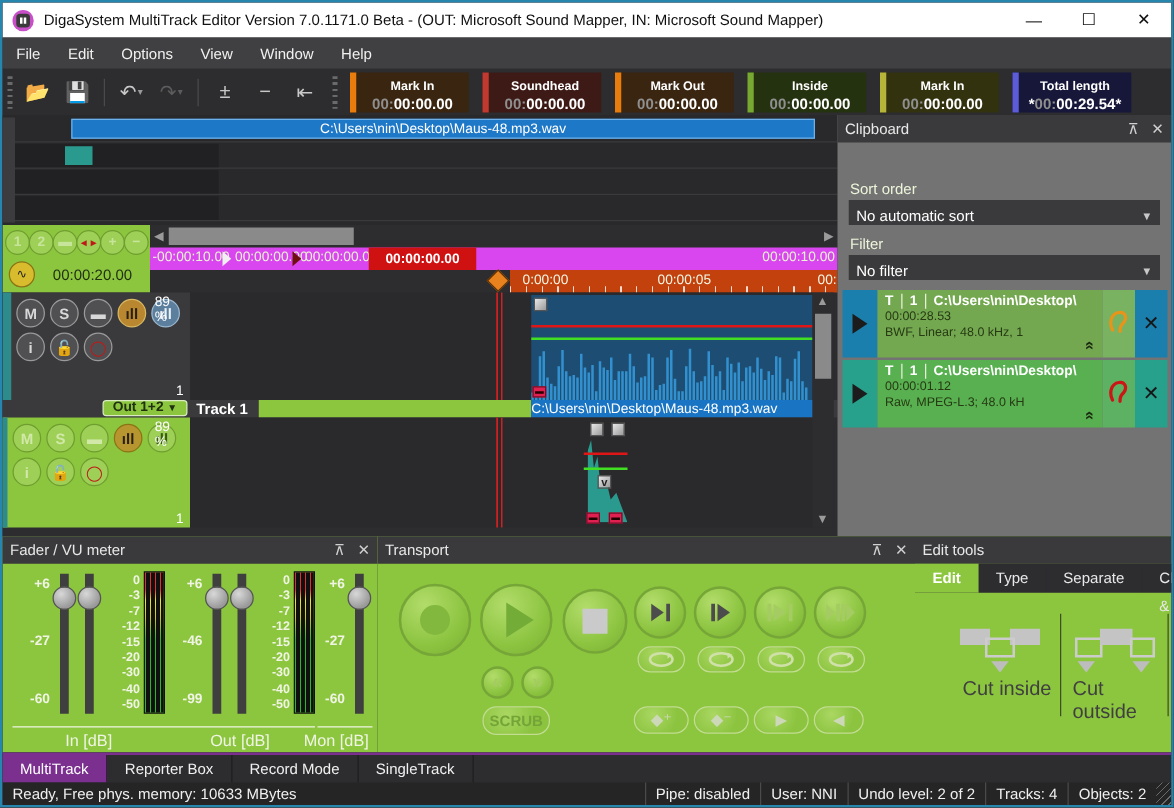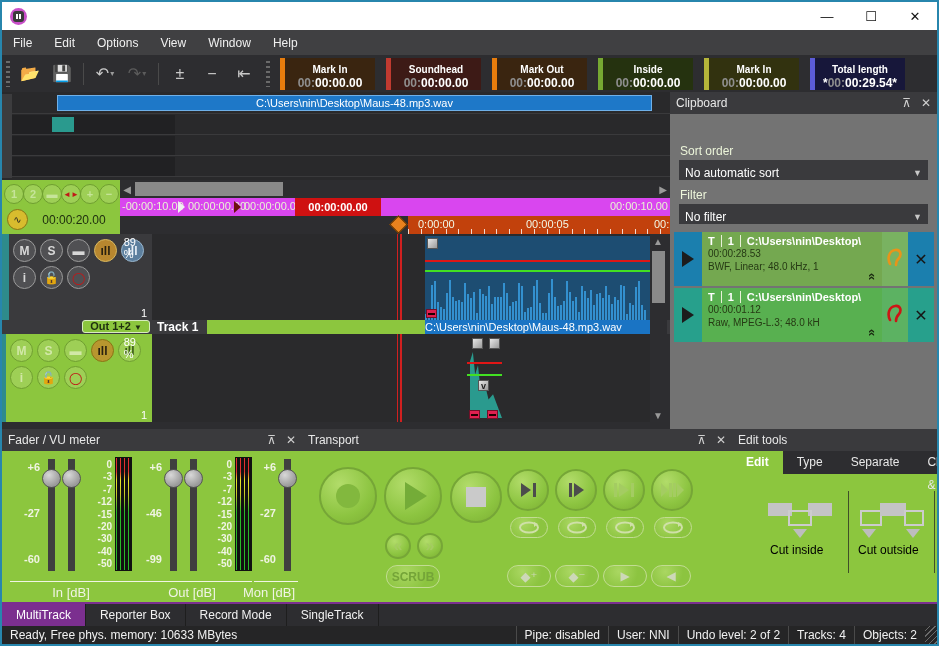--- a/index.html
+++ b/index.html
@@ -122,21 +122,21 @@
   .f-underline{position:absolute;height:1px;background:#f0f4e4}
   
   .big-btn{position:absolute;border-radius:50%;background:radial-gradient(circle at 35% 28%,#b2dc6a,#8cc440 62%,#7cae34);border:2px solid #76a637;display:flex;align-items:center;justify-content:center}
   .pill-btn{position:absolute;border-radius:11px;background:radial-gradient(circle at 35% 28%,#aad762,#8cc440 62%);border:1.5px solid #c2dc92;display:flex;align-items:center;justify-content:center}
   .ic-dark{color:#4c4c4c}
   .ic-dim{color:#a4cc62}
   .ic-lt{color:#cdd8b8}
   .tri-r{width:0;height:0;border-left:10px solid currentColor;border-top:7px solid transparent;border-bottom:7px solid transparent}
   .bar-v{width:3px;height:14px;background:currentColor}
   
-  .cutlabel{position:absolute;color:#000000;font-size:12px}
+  .cutlabel{position:absolute;color:#404040;font-size:16px}
   .cuticon{position:absolute;width:64px;height:38px}
   .cuticon .fr{position:absolute;background:#c4c4c4}
   .cuticon .or{position:absolute;border:2px solid #cccccc}
   .cuticon .dt{position:absolute;width:0;height:0;border-left:7px solid transparent;border-right:7px solid transparent;border-top:9px solid #bdbdbd}
   .vdiv{position:absolute;width:1px;background:#3f4f28}
   
   #tabstrip{left:0;top:600px;width:935px;height:24px;background:#2d2d30;border-top:2px solid #7b2f8f;display:flex}
   .btab{padding:0 14px;line-height:22px;color:#f0f0f0;font-size:12px;border-right:1px solid #1e1e1e}
   .btab.active{background:#7b2f8f;color:#fff}
   #statusbar{left:0;top:624px;width:935px;height:18px;background:#252526;color:#f0f0f0;font-size:12px;display:flex;align-items:center}
@@ -150,20 +150,21 @@
 
 <div id="win">
 
   <div class="abs" id="titlebar">
     <div id="appicon">
         <div class="inner">
           <i></i>
           <i></i>
         </div>
       </div>
+    <div id="title-text">DigaSystem MultiTrack Editor Version 7.0.1171.0 Beta - (OUT: Microsoft Sound Mapper, IN: Microsoft Sound Mapper)</div>
     <div id="win-controls">
       <div class="wbtn">—</div>
       <div class="wbtn">☐</div>
       <div class="wbtn">✕</div>
     </div>
   </div>
 
   <div class="abs" id="menubar">
     <span class="menu-item">File</span>
     <span class="menu-item">Edit</span>

